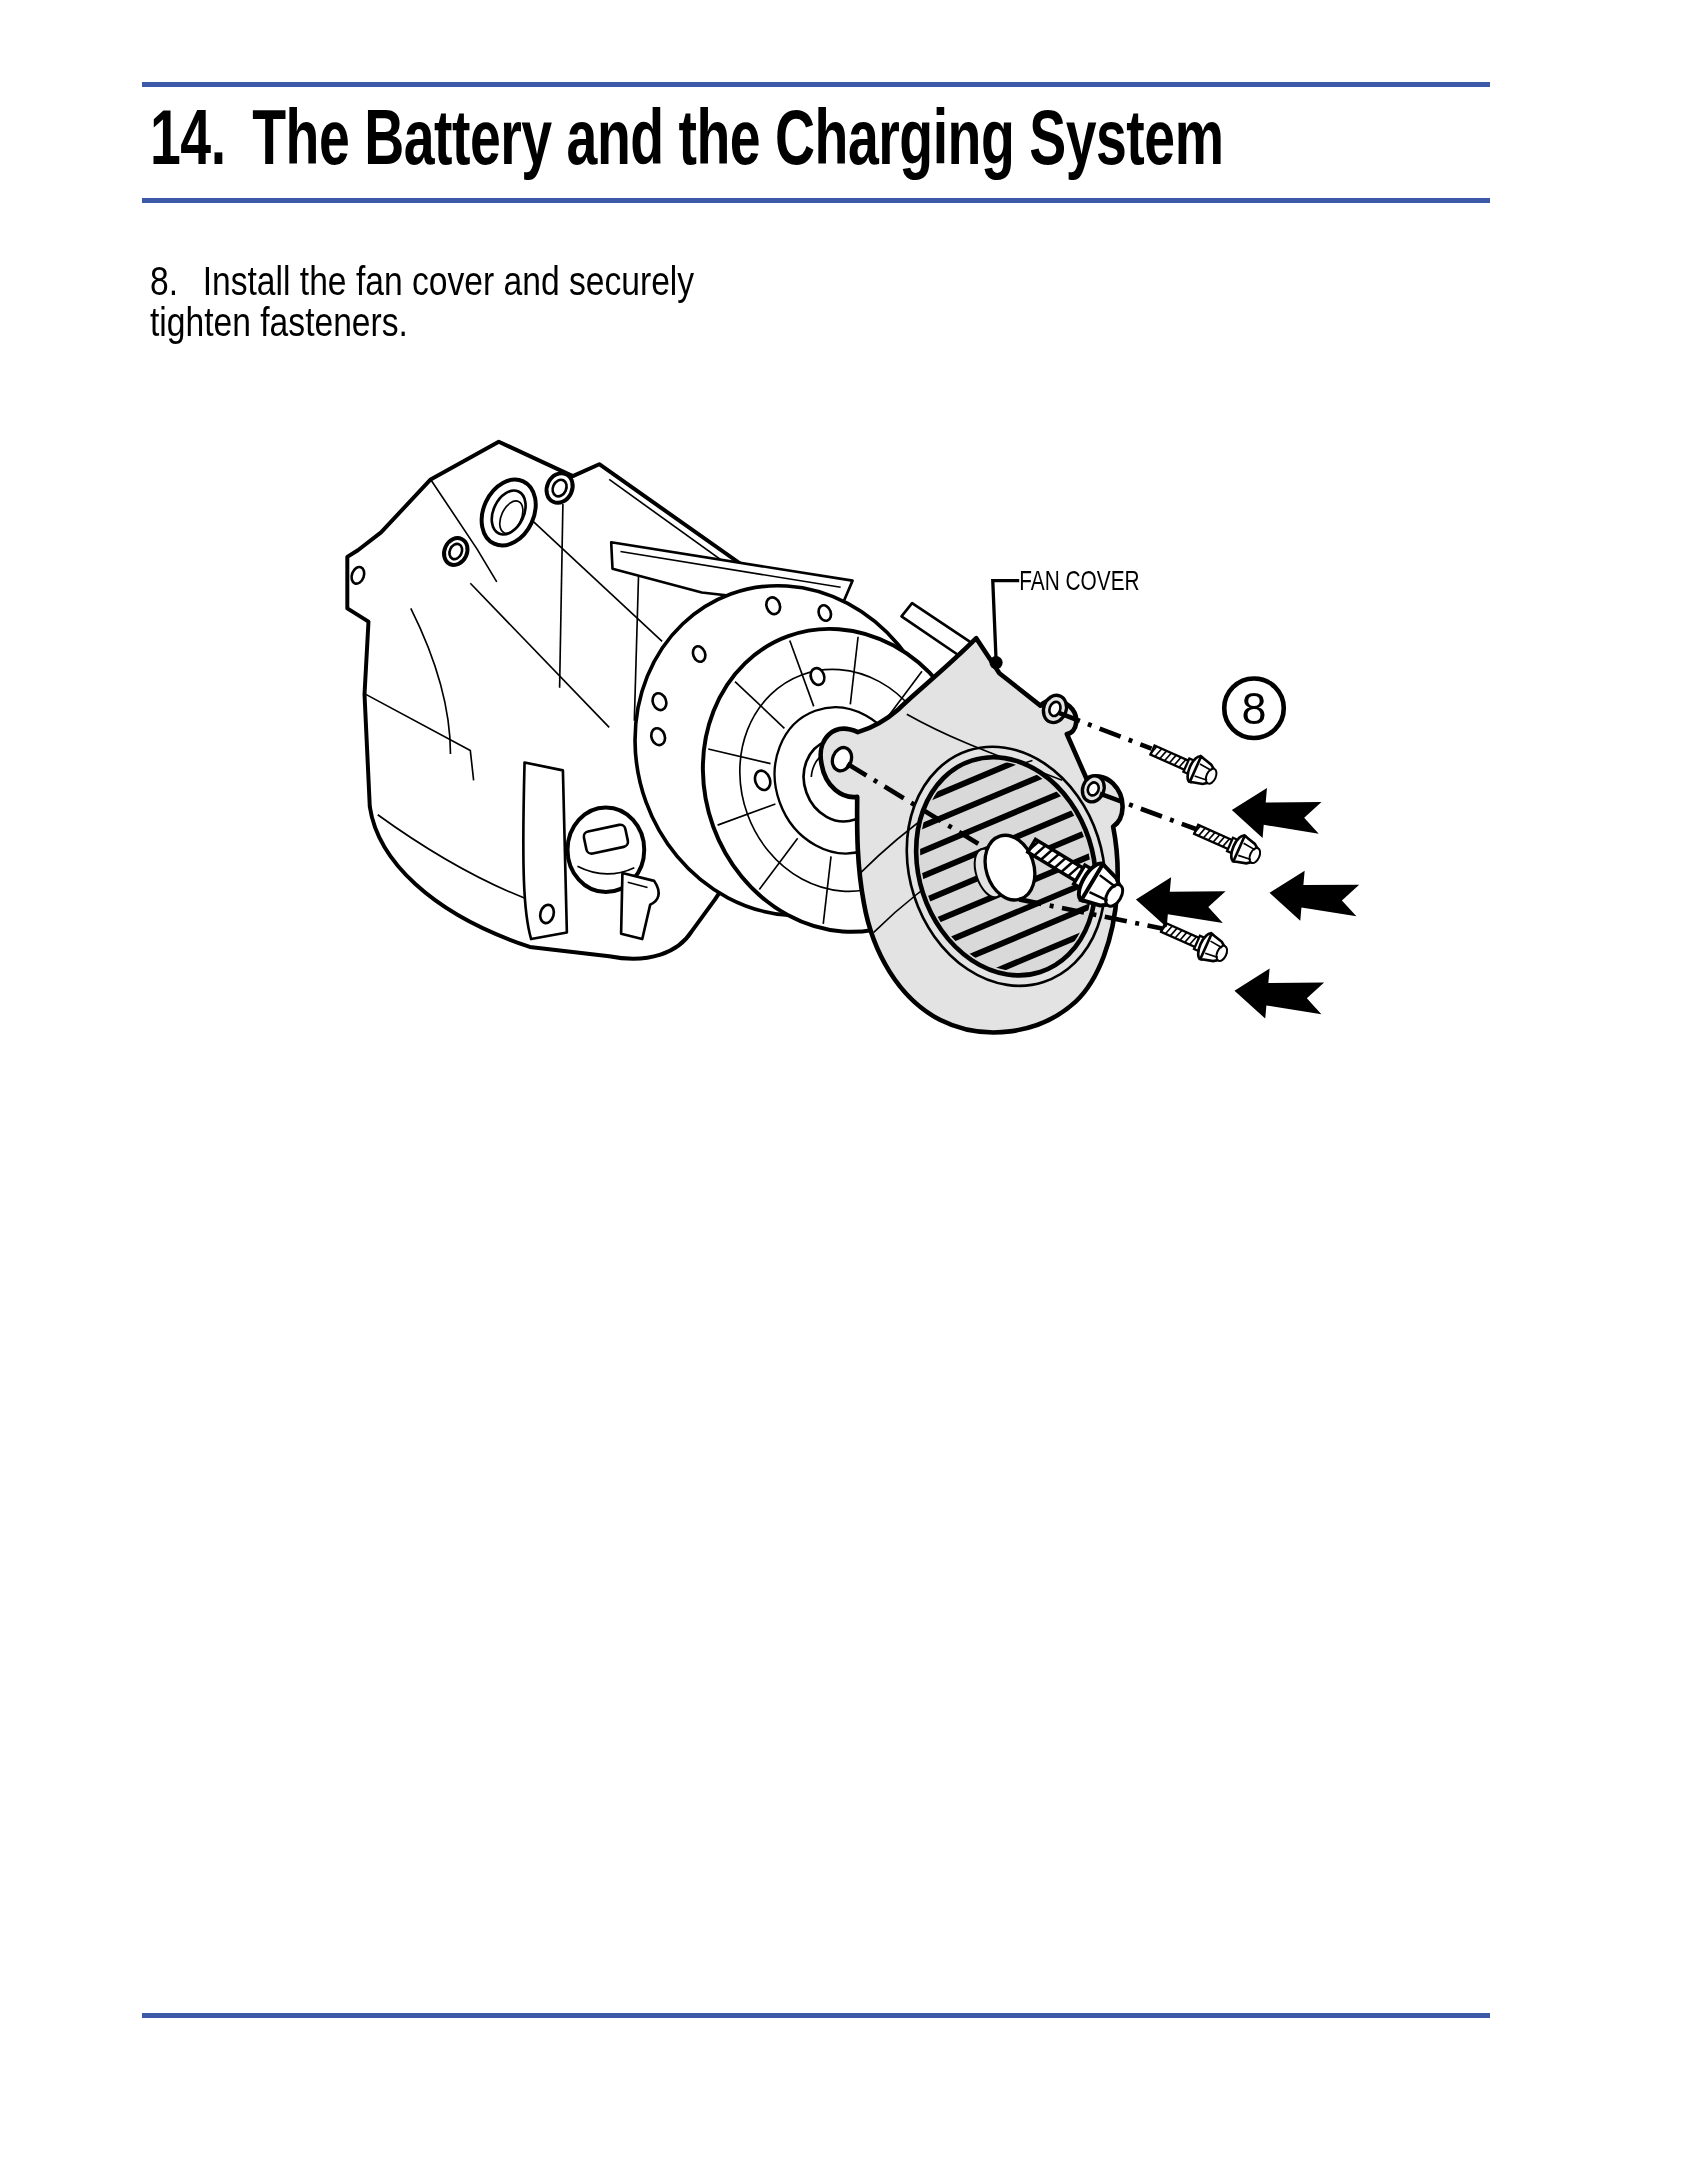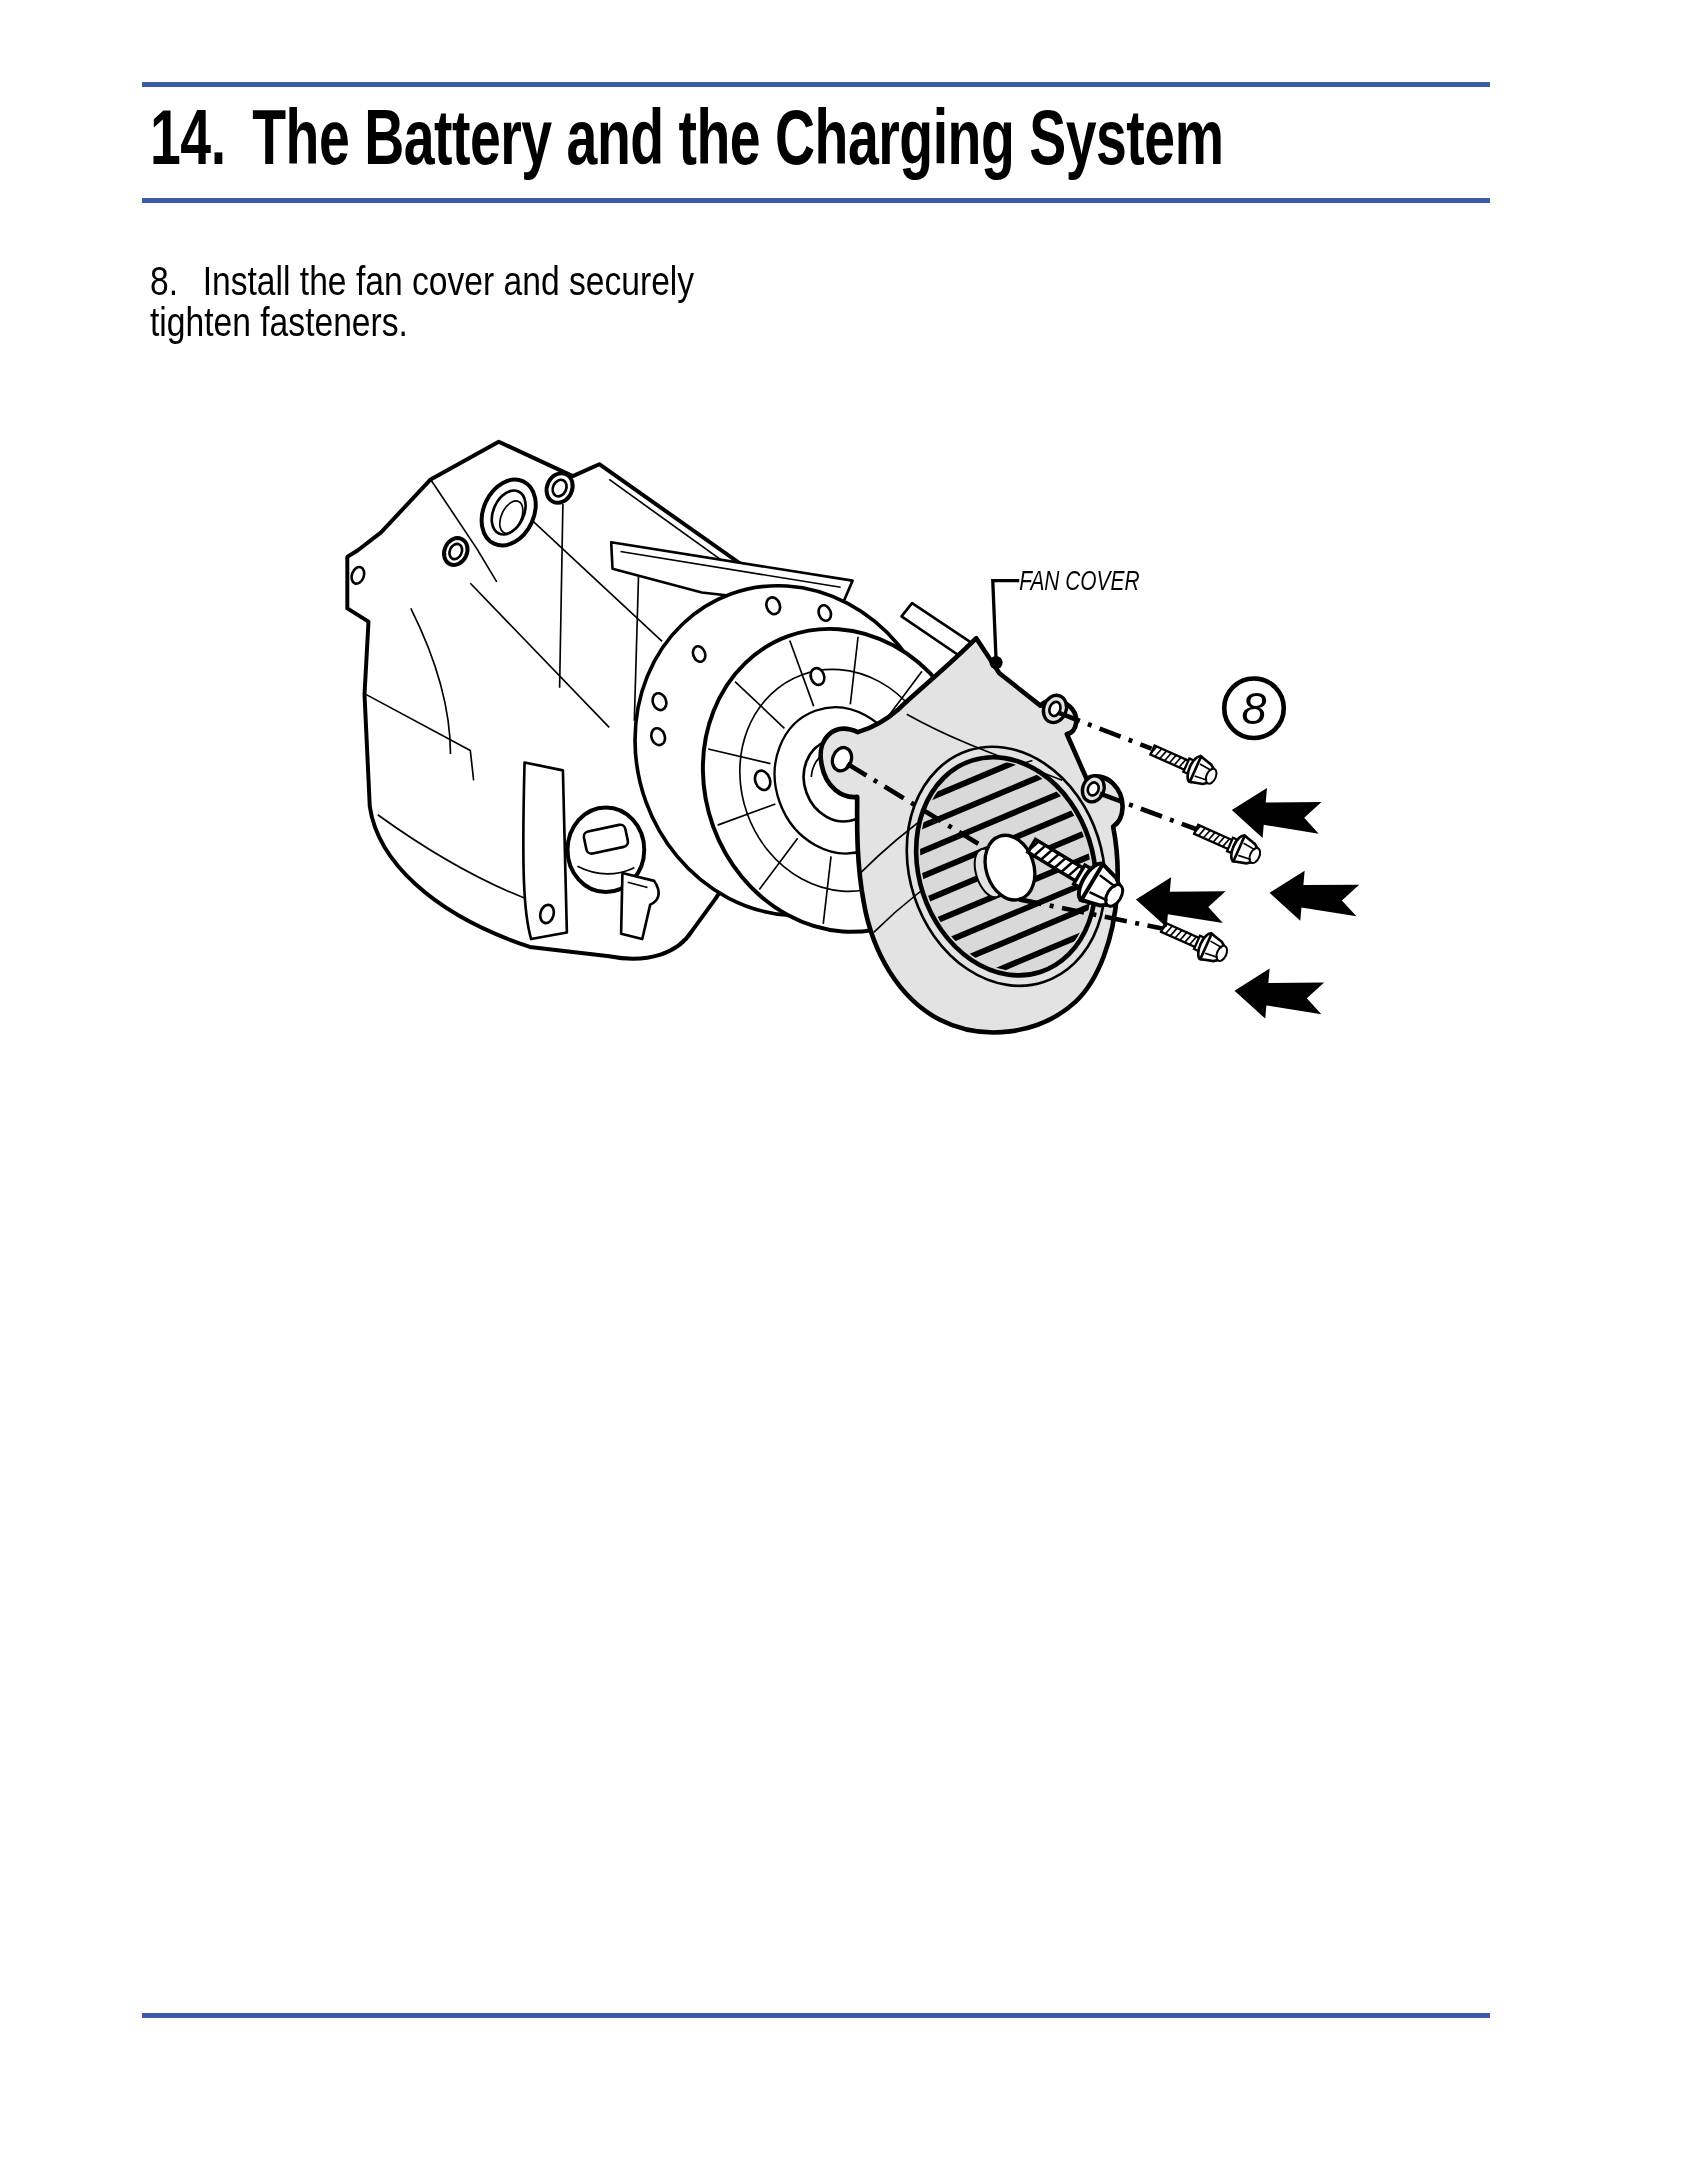--- a/index.html
+++ b/index.html
@@ -21,21 +21,21 @@
   }
   .chapter .num{display:inline-block;margin-right:37px;}
 
   .step{
     position:absolute;left:150px;top:261px;
     font-size:41px;line-height:41px;white-space:nowrap;
     transform:scaleX(0.82);transform-origin:0 0;
   }
   .step .num{display:inline-block;margin-right:30px;}
 
-  .figure{position:absolute;left:331px;top:410px;width:1059px;height:701px;font-style:italic;}
+  .figure{position:absolute;left:331px;top:410px;width:1059px;height:701px;}
   svg{display:block;}
   .oln{fill:#ffffff;stroke:#000;stroke-width:6;stroke-linejoin:round;}
   .mid{fill:#ffffff;stroke:#000;stroke-width:4;stroke-linejoin:round;}
   .thin{fill:none;stroke:#000;stroke-width:2.5;stroke-linejoin:round;}
   .dash{fill:none;stroke:#000;stroke-width:7;stroke-dasharray:34 13 6 13;}
   .covr{fill:#e3e3e3;stroke:#000;stroke-width:7;stroke-linejoin:round;}
   .labeltxt{font-family:"Liberation Sans",sans-serif;font-size:42px;fill:#000;}
   .callouttxt{font-family:"Liberation Sans",sans-serif;font-size:68px;fill:#000;text-anchor:middle;}
 </style>
 </head>

